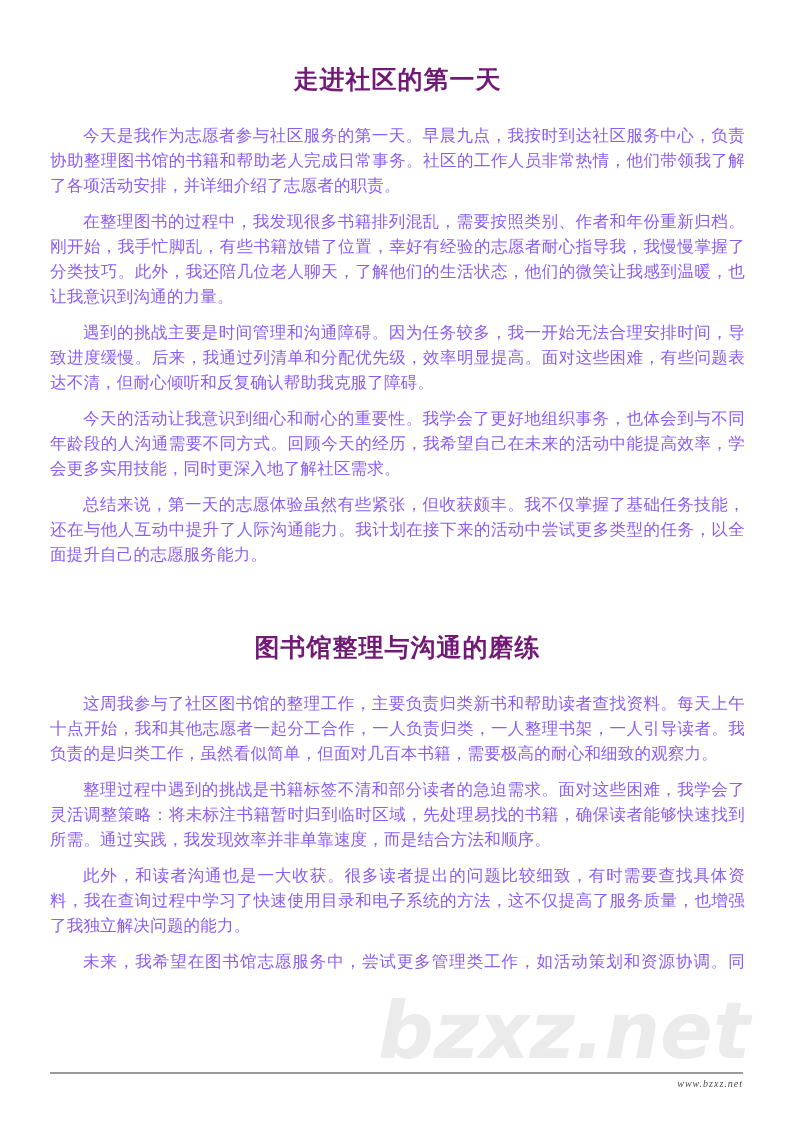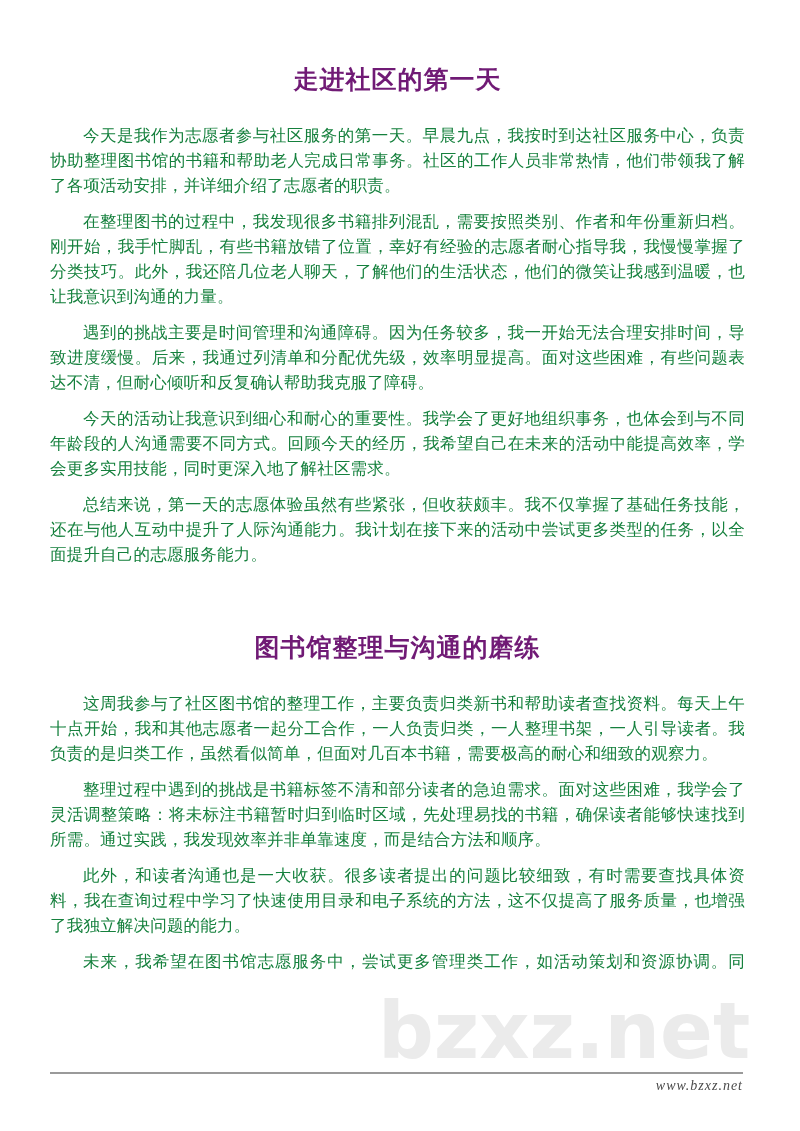--- a/index.html
+++ b/index.html
@@ -18,40 +18,41 @@
     position: absolute;
     left: 378px; top: 986px;
     z-index: 0;
     font-family: "DejaVu Sans", "Liberation Sans", sans-serif;
     font-weight: bold;
     font-size: 78px;
     letter-spacing: 0px;
     color: #ebebeb;
     white-space: nowrap;
     user-select: none;
+    font-style: italic;
   }
   .content {
     position: relative;
     z-index: 1;
     padding: 63px 55px 0 50px; 
   }
   .section-title {
     text-align: center;
     font-size: 25px;
     line-height: 34px;
     font-weight: 700;
     color: #701a75;
     margin: 0 0 26px 0;
     letter-spacing: 1px;
   }
   .section + .section { margin-top: 64px; }
   .para {
     font-size: 16.5px;
     line-height: 25px;
-    color: #15803d;
+    color: #8b5cf6;
     text-align: justify;
     text-indent: 2em;
     margin: 8px 0 11px 0;
     letter-spacing: 0.2px;
   }
   .para.clip-one-line {
     max-height: 26px;
     overflow: hidden;
     margin-bottom: 0;
   }
@@ -61,21 +62,21 @@
     left: 50px; top: 1072px;
     width: 693px; height: 2px;
     background: #9a9a9a;
   }
   .footer-url {
     position: absolute;
     z-index: 2;
     top: 1078px; right: 57px;
     font-family: "Liberation Serif", "DejaVu Serif", serif;
     font-style: italic;
-    font-size: 14px;
+    font-size: 10px;
     letter-spacing: 1px;
     color: #4a4a4a;
   }
 </style>
 </head>
 <body>
 
 <div class="page">
 
   <div class="watermark">bzxz.net</div>

